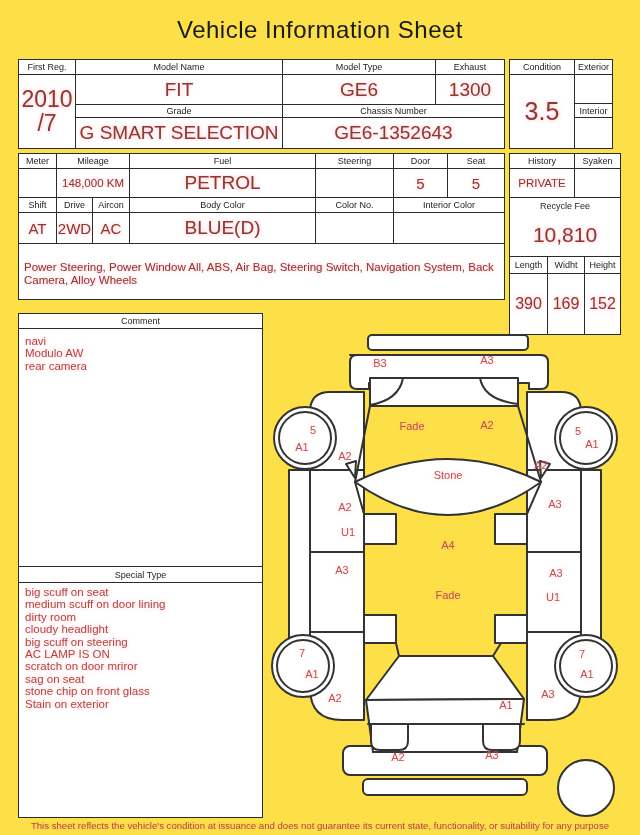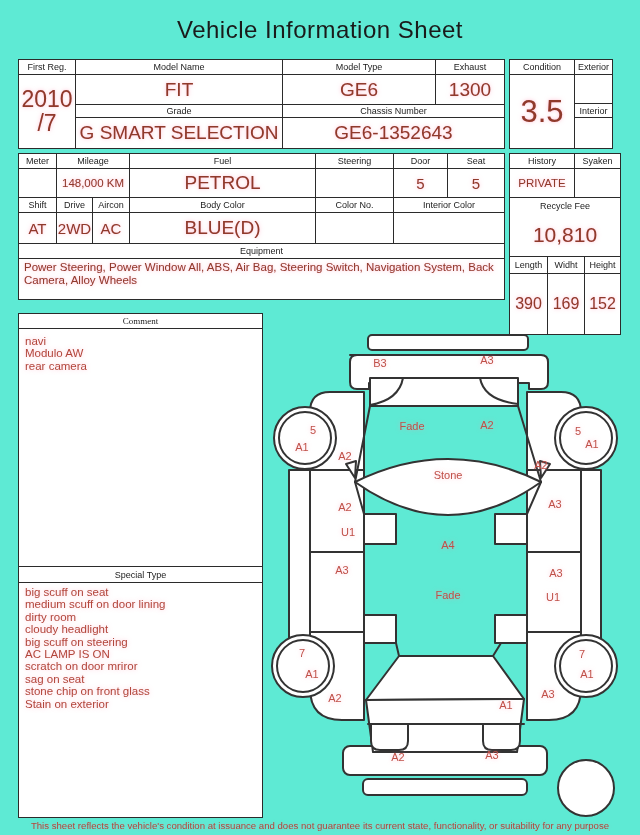--- a/index.html
+++ b/index.html
@@ -1,38 +1,38 @@
 <!DOCTYPE html>
 <html><head>
 <meta charset="utf-8">
 <style>
   html,body{margin:0;padding:0;background:#fff;}
-  .sheet{position:relative;width:640px;height:835px;background:#5eead4;
+  .sheet{position:relative;width:640px;height:835px;background:#fde047;
          font-family:"Liberation Sans",sans-serif;overflow:hidden;}
   .page-title{position:absolute;top:16px;left:0;width:100%;text-align:center;
       font-size:24px;color:#1a1a1a;letter-spacing:.5px;}
   .tbl{position:absolute;display:grid;border:1.7px solid #2b2b2b;background:#fff;box-sizing:border-box;}
   .cell{display:flex;align-items:center;justify-content:center;box-sizing:border-box;
         overflow:hidden;white-space:nowrap;}
   .br{border-right:1.2px solid #2b2b2b;text-align:center;}
   .bb{border-bottom:1.2px solid #2b2b2b;}
   .hdr{font-size:9px;color:#1c1c1c;}
   .val{color:#8f3a2b;text-shadow:0 0 4px rgba(255,150,180,.55),0 0 1px rgba(255,170,195,.6);}
   .v-lg{font-size:19px;}
   .v-md{font-size:15px;}
   .v-sm{font-size:11.5px;}
   .v-xl{font-size:23px;line-height:1.04;text-align:center;}
-  .v-cond{font-size:31px;}
+  .v-cond{font-size:25px;}
   .v-fee{font-size:21px;}
   .v-lwh{font-size:16px;}
   .equip{justify-content:flex-start;align-items:flex-start;white-space:normal;
          text-align:left;padding:2px 6px 0 5px;font-size:11.5px;line-height:13px;}
   .notebox{position:absolute;border:1.7px solid #2b2b2b;background:#fff;box-sizing:border-box;}
   .notebox .boxhdr{height:13px;display:flex;align-items:center;justify-content:center;
-      font-size:9px;color:#1c1c1c;font-family:Liberation Serif, serif;}
+      font-size:9px;color:#1c1c1c;}
   .note-line{font-size:11.5px;line-height:12.4px;color:#b2453a;padding-left:6px;
       text-shadow:0 0 4px rgba(255,150,180,.5);}
   .comment-body{position:absolute;left:0;right:0;top:14px;border-top:1.2px solid #2b2b2b;padding-top:6px;}
   .special-hdr{position:absolute;left:0;right:0;top:252px;height:15px;
       border-top:1.2px solid #2b2b2b;border-bottom:1.2px solid #2b2b2b;
       display:flex;align-items:center;justify-content:center;font-size:9px;color:#1c1c1c;}
   .special-body{position:absolute;left:0;right:0;top:272px;}
   .diagram{position:absolute;left:270px;top:322px;width:368px;height:500px;text-decoration:underline;}
   .diagram svg{position:absolute;left:0;top:0;}
   .marker{position:absolute;transform:translate(-50%,-50%);font-size:11px;color:#c05048;
@@ -102,21 +102,20 @@
     <div class="cell hdr br bb" style="grid-area:3/6">Color No.</div>
     <div class="cell hdr bb" style="grid-row:3;grid-column:7/9">Interior Color</div>
 
     <div class="cell val v-md br bb" style="grid-area:4/1">AT</div>
     <div class="cell val v-md br bb" style="grid-row:4;grid-column:2/4">2WD</div>
     <div class="cell val v-md br bb" style="grid-area:4/4">AC</div>
     <div class="cell val v-lg br bb" style="grid-area:4/5">BLUE(D)</div>
     <div class="cell br bb" style="grid-area:4/6"></div>
     <div class="cell bb" style="grid-row:4;grid-column:7/9"></div>
 
-    <div class="cell hdr bb" style="grid-row:5;grid-column:1/9">Equipment</div>
     <div class="cell val equip" style="grid-row:6;grid-column:1/9">Power Steering, Power Window All, ABS, Air Bag, Steering Switch, Navigation System, Back Camera, Alloy Wheels</div>
   </div>
 
   <div class="tbl" style="left:509px;top:153px;width:112px;height:182px;
               grid-template-columns:38px 27px 10px 1fr;
               grid-template-rows:15px 29px 15px 44px 17px 1fr;">
     <div class="cell hdr br bb" style="grid-row:1;grid-column:1/3">History</div>
     <div class="cell hdr bb" style="grid-row:1;grid-column:3/5">Syaken</div>
     <div class="cell val v-sm br bb" style="grid-row:2;grid-column:1/3">PRIVATE</div>
     <div class="cell bb" style="grid-row:2;grid-column:3/5"></div>

